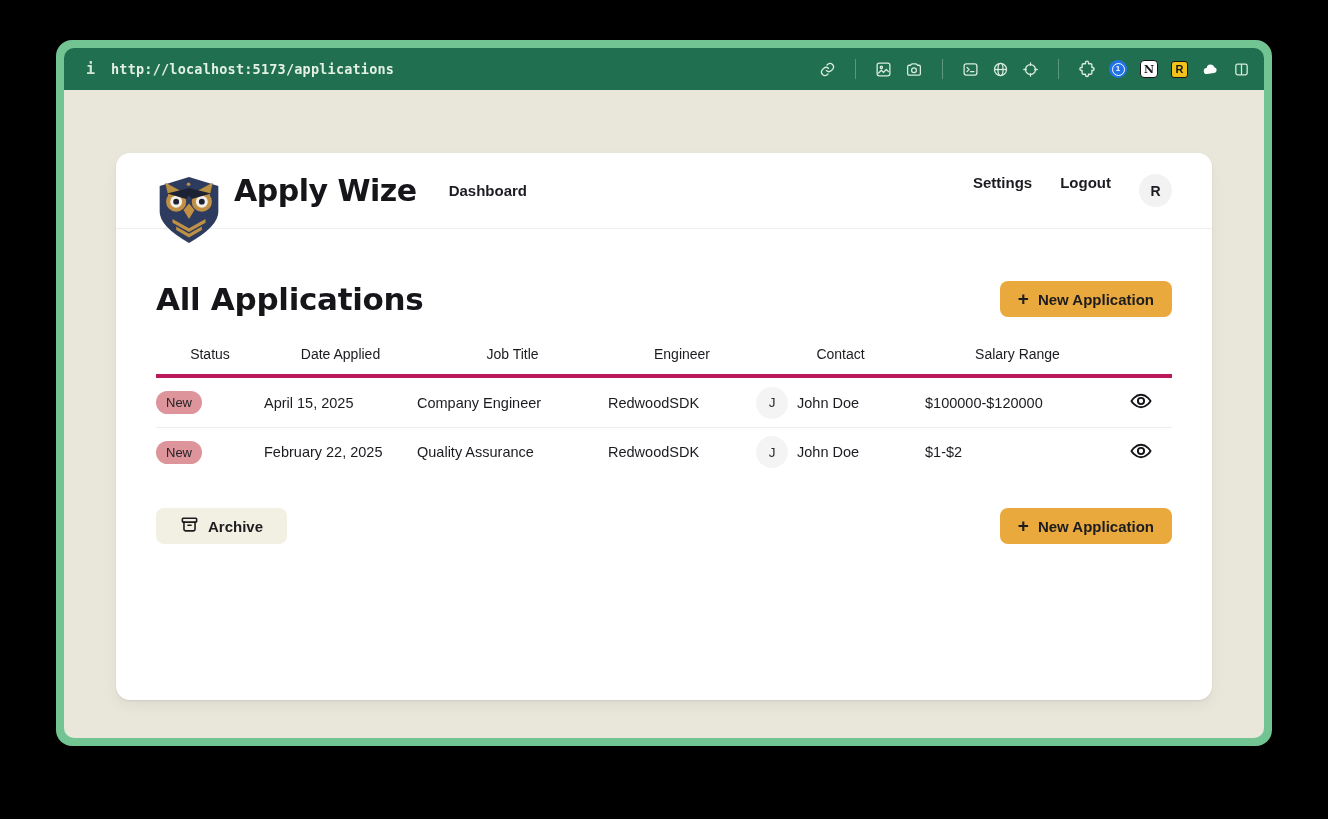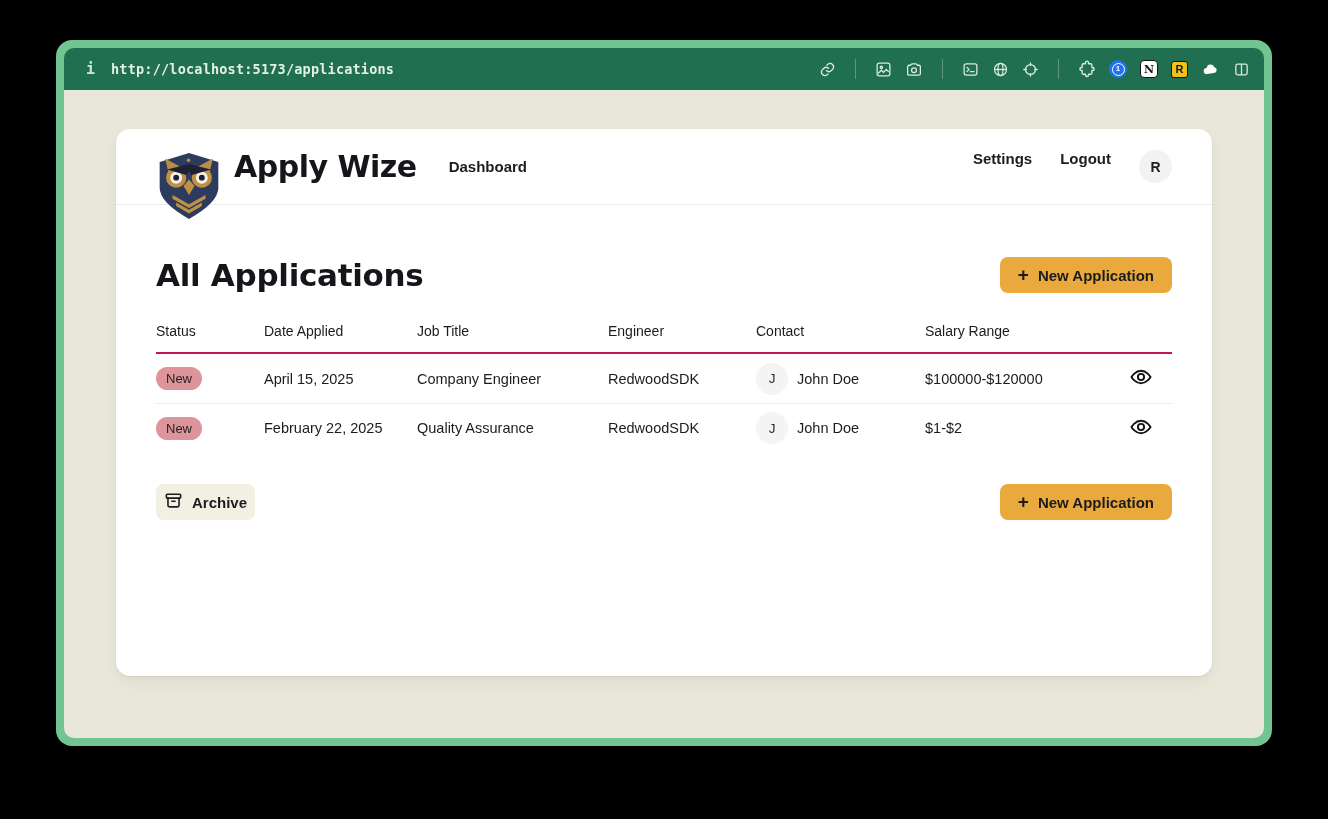--- a/index.html
+++ b/index.html
@@ -28,21 +28,21 @@
                   border-radius:4px; color:#15151a; font-family:"DejaVu Serif", serif;
                   font-weight:bold; font-size:11px; display:flex; align-items:center;
                   justify-content:center; }
   .badge-r { width:17px; height:17px; background:#f2c21b; border:1.5px solid #15151a;
              border-radius:3px; color:#15151a; font-weight:800; font-size:11px;
              display:flex; align-items:center; justify-content:center; }
 
   
   .viewport { height:648px; background:#e9e7da; border-radius:0 0 10px 10px;
               position:relative; }
-  .card { position:absolute; left:52px; top:39px; width:1096px; height:547px;
+  .card { position:absolute; left:52px; top:63px; width:1096px; height:547px;
           background:#fff; border-radius:14px;
           box-shadow:0 1px 2px rgba(0,0,0,.07), 0 6px 14px rgba(0,0,0,.05); }
 
   
   .card-header { position:relative; height:76px; padding:0 40px; display:flex;
                  align-items:center; border-bottom:1px solid #ededf0; }
   .logo { position:absolute; left:40px; top:20px; width:66px; height:72px; cursor:pointer; }
   .app-name { margin-left:78px; font-family:"DejaVu Sans", sans-serif; font-size:30px;
               font-weight:800; letter-spacing:-.5px; color:#15151a; }
   .nav-link { margin-left:32px; font-size:15px; font-weight:600; color:#1c1c22; cursor:pointer; }
@@ -60,38 +60,38 @@
   .btn-yellow { display:inline-flex; align-items:center; gap:9px; height:36px;
                 padding:0 18px; background:#eaa93c; border:none; border-radius:8px;
                 font-family:"Liberation Sans", sans-serif; font-size:15px; font-weight:700;
                 color:#1c1c1f; cursor:pointer; }
   .plus { font-size:19px; font-weight:600; line-height:1; margin-top:-2px; }
 
   
   .table { margin-top:17px; }
   .tr { display:grid; grid-template-columns:108px 153px 191px 148px 169px 185px 1fr;
         align-items:center; }
-  .thead { height:44px; border-bottom:2px solid #be185d; }
+  .thead { height:44px; border-bottom:4px solid #be185d;text-align:center; }
   .th { font-size:14px; font-weight:500; color:#1b1b20; }
   .tbody-row { height:49px; }
   .tbody-row + .tbody-row { border-top:1px solid #ececef; }
   .td { font-size:14.5px; color:#1b1b20; }
   .status-badge { display:inline-block; background:#dd949b; color:#232327;
                   border-radius:999px; padding:4px 10px; font-size:13px; font-weight:500;text-align:center; }
   .contact { display:flex; align-items:center; gap:9px; }
   .contact-avatar { width:32px; height:32px; border-radius:50%; background:#f4f4f5;
                     display:flex; align-items:center; justify-content:center;
                     font-size:13.5px; color:#2a2a2e; }
   .eye-btn { background:none; border:none; cursor:pointer; justify-self:center;
              display:flex; align-items:center; padding:4px; }
 
   
   .actions-row { margin-top:32px; display:flex; align-items:center; justify-content:space-between; }
   .btn-archive { display:inline-flex; align-items:center; gap:9px; height:36px;
-                 padding:0 8px; background:#f1f0e3; border:none; border-radius:8px;
+                 padding:0 24px; background:#f1f0e3; border:none; border-radius:8px;
                  font-size:15px; font-weight:700; color:#1c1c1f; cursor:pointer; }
 </style>
 </head>
 <body>
 
 <div class="window">
 
   <div class="chrome">
     <span class="info-glyph">i</span>
     <span class="url">http://localhost:5173/applications</span>

